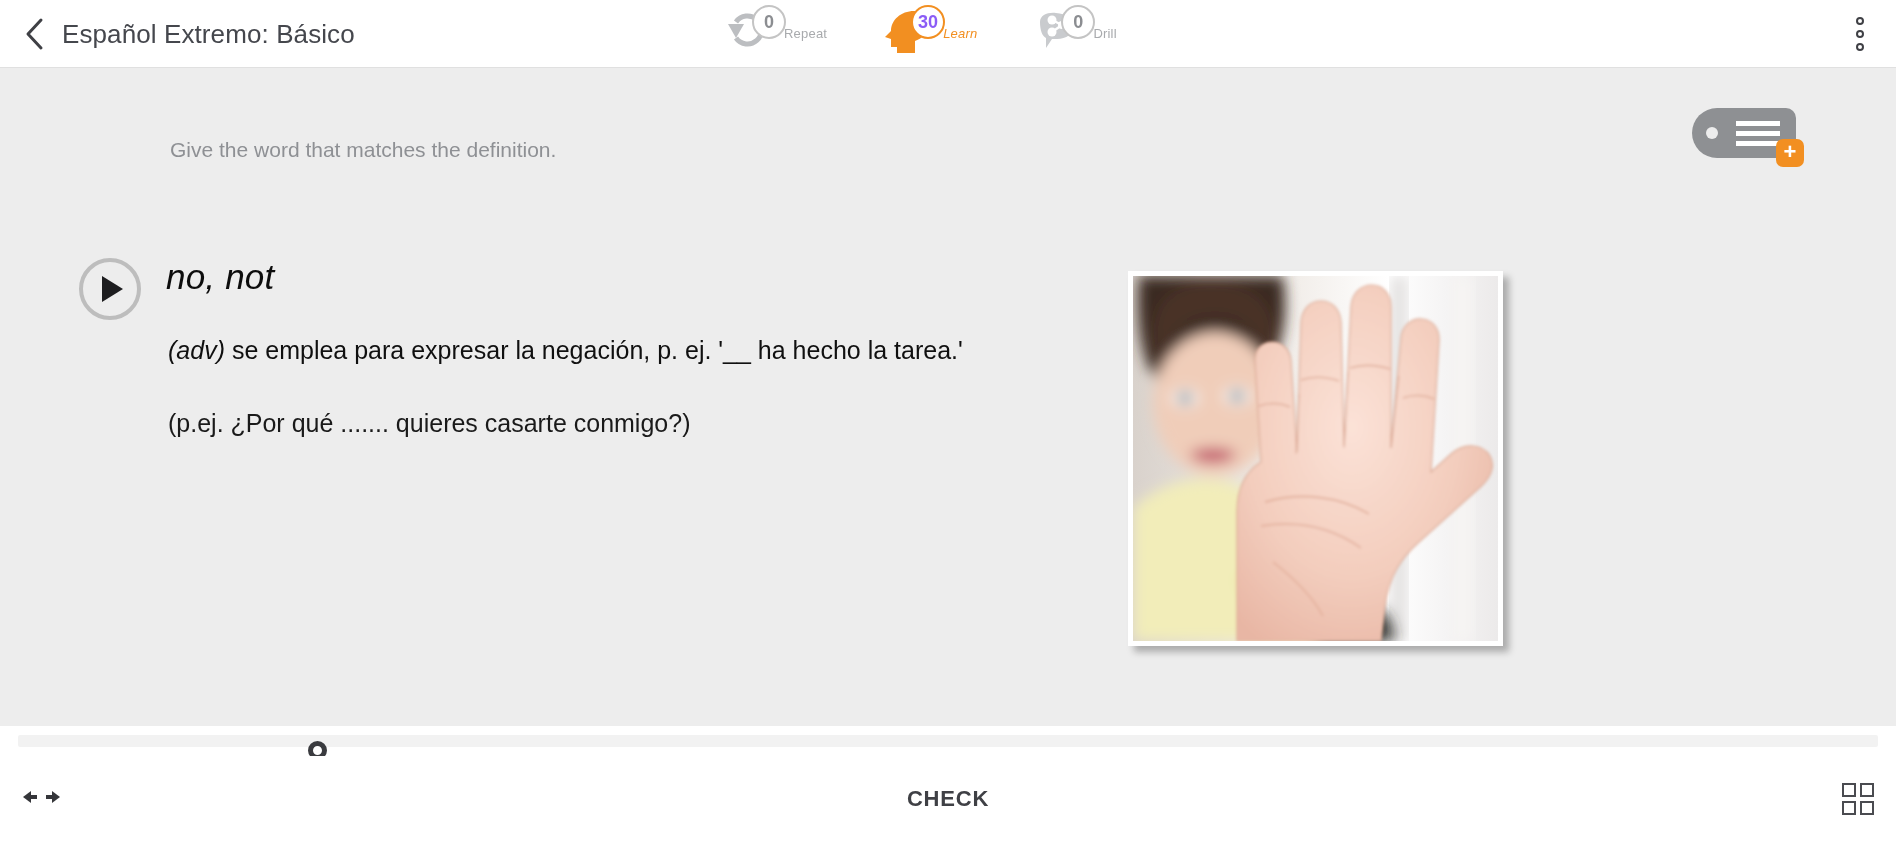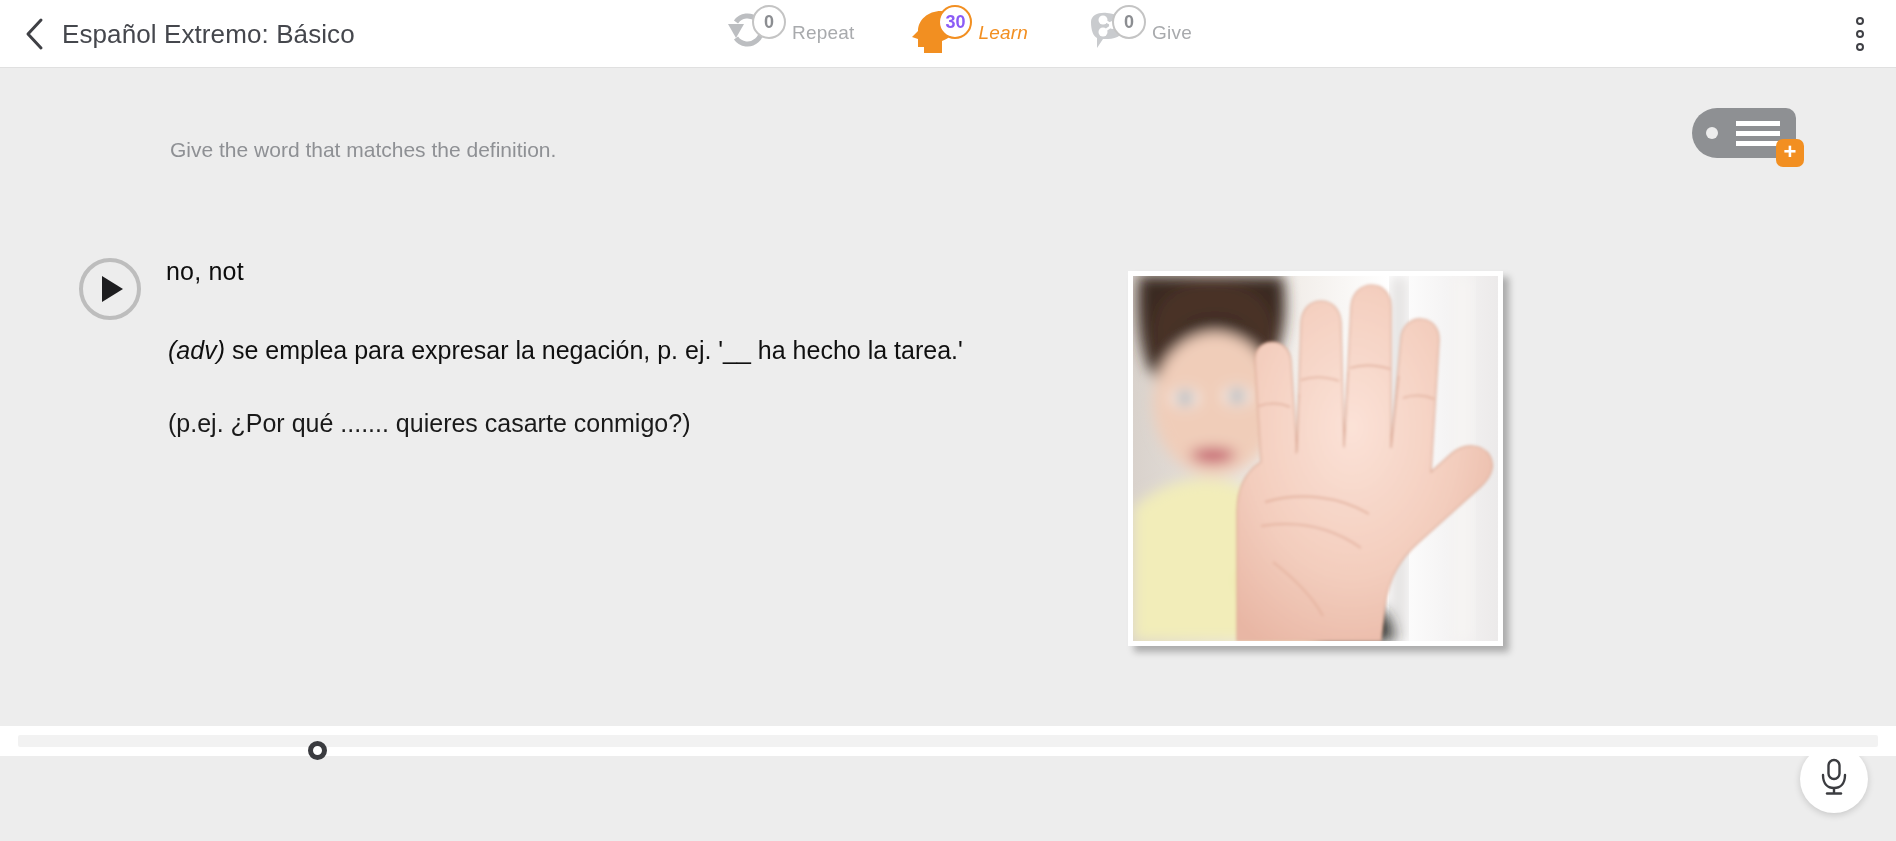--- a/index.html
+++ b/index.html
@@ -77,23 +77,23 @@
     font-size: 18px;
     font-weight: bold;
     display: flex; align-items: center; justify-content: center;
     line-height: 1;
   }
   .badge.accent {
     border-color: #f28f21;
     color: #8b5cf6;
   }
   .mode-label {
-    font-size: 19px;
+    font-size: 13px;
     color: #a8aaad;
-    margin-left: 8px;
+    margin-left: 0;
     letter-spacing: .2px;
   }
   .mode-label.accent { color: #f28f21; font-style: italic; }
 
   .kebab {
     position: absolute;
     right: 14px; top: 12px;
     width: 44px; height: 44px;
     display: flex; flex-direction: column;
     align-items: center; justify-content: center;
@@ -135,24 +135,25 @@
   .play-btn .tri {
     width: 0; height: 0;
     margin-left: 5px;
     border-top: 13px solid transparent;
     border-bottom: 13px solid transparent;
     border-left: 21px solid #1d1d1f;
   }
   .headword {
     position: absolute;
     left: 166px; top: 189px;
-    font-size: 25px;
+    font-size: 35px;
     color: #0d0d0d;
     letter-spacing: .2px;
     white-space: nowrap;
+    font-style: italic;
   }
   .definition {
     position: absolute;
     left: 168px; top: 268px;
     font-size: 25px;
     color: #101010;
     white-space: nowrap;
   }
   .definition .pos {
     font-style: italic;
@@ -358,21 +359,21 @@
               <path d="M10 14 C10 7 18 4 26 5 C36 6 44 10 44 18 C44 26 36 31 27 31 L22 31 L16 40 L16 30 C12 28 10 22 10 14 Z" fill="#c9cbce"></path>
               <circle cx="22" cy="12" r="4.5" fill="#ffffff"></circle>
               <circle cx="32" cy="17" r="4" fill="#ffffff"></circle>
               <circle cx="22" cy="24" r="4.5" fill="#ffffff"></circle>
               <line x1="22" y1="12" x2="32" y2="17" stroke="#ffffff" stroke-width="2.5"></line>
               <line x1="22" y1="24" x2="32" y2="17" stroke="#ffffff" stroke-width="2.5"></line>
             </svg>
           </span>
           <div class="badge">0</div>
         </div>
-        <div class="mode-label">Give</div>
+        <div class="mode-label">Drill</div>
       </div>
 
     </div>
 
     <div class="kebab">
       <i></i>
       <i></i>
       <i></i>
     </div>
   </div>
@@ -505,14 +506,40 @@
       </span>
     </div>
   </div>
 
   <div class="progress-zone">
     <div class="progress-track">
       <div class="progress-marker"></div>
     </div>
   </div>
 
+  <div class="bottombar">
+
+    <div class="arrows">
+      <span>
+        <svg width="18" height="18" viewBox="0 0 18 18">
+          <polygon points="1,9 9,3 9,15" fill="#35363a"></polygon>
+          <rect x="8" y="7" width="7" height="4" fill="#35363a"></rect>
+        </svg>
+      </span>
+      <span>
+        <svg width="18" height="18" viewBox="0 0 18 18">
+          <polygon points="17,9 9,3 9,15" fill="#35363a"></polygon>
+          <rect x="3" y="7" width="7" height="4" fill="#35363a"></rect>
+        </svg>
+      </span>
+    </div>
+
+    <div class="check-btn">CHECK</div>
+
+    <div class="grid-btn">
+      <i></i>
+      <i></i>
+      <i></i>
+      <i></i>
+    </div>
+  </div>
 
 </div>
 
 </body></html>

